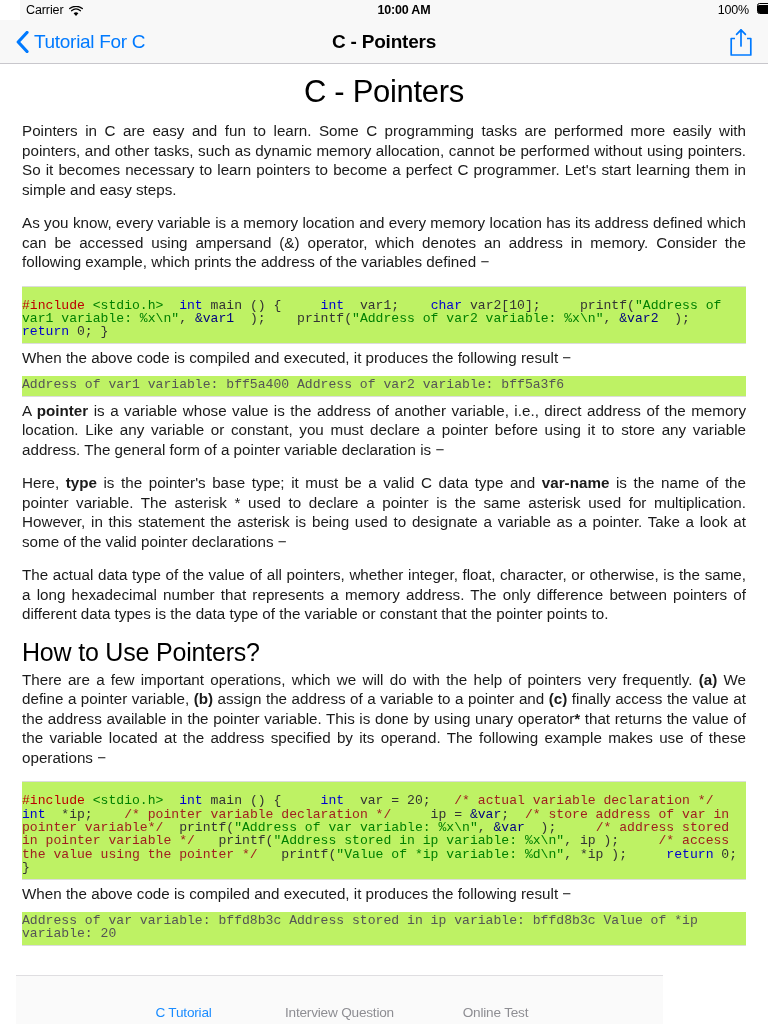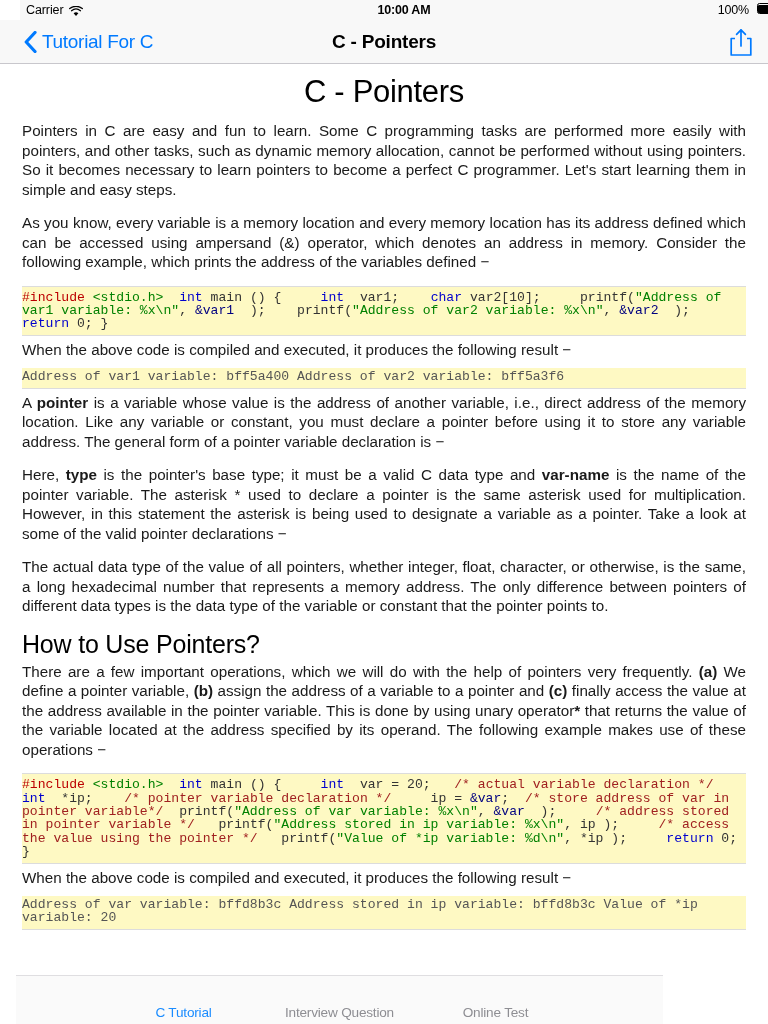--- a/index.html
+++ b/index.html
@@ -86,21 +86,21 @@
     background: #f8f8f8;
     border-bottom: 0.5px solid #c8c7cc;
     display: flex;
     align-items: center;
     z-index: 30;
   }
   .nav-back {
     display: flex;
     align-items: center;
     gap: 5px;
-    padding-left: 24px;
+    padding-left: 16px;
     cursor: pointer;
     color: #007aff;
   }
   .back-chevron { width: 13px; height: 22px; display: block; }
   .nav-back-label {
     font-size: 19px;
     color: #007aff;
     letter-spacing: -0.3px;
   }
   .nav-title {
@@ -164,23 +164,23 @@
   
   pre.code {
     font-family: "Liberation Mono", "DejaVu Sans Mono", monospace;
     font-size: 13.1px;
     line-height: 13.4px;
     color: #333;
     white-space: pre-wrap;
     word-break: break-word;
     border-top: 1px solid #dcdcdc;
     border-bottom: 1px solid #dcdcdc;
-    padding: 4px 0 4px 0;
+    padding: 12px 0 4px 0;
     margin: 9px 0 4px 0;
-    background: #fef9c3;
+    background: #bef264;
     overflow: hidden;
   }
   pre.code.plain { color: #000; }
   pre.code.result {
     color: #555;
     border-top: none;
     border-bottom: 1px solid #dcdcdc;
     padding-top: 2px;
   }
 

